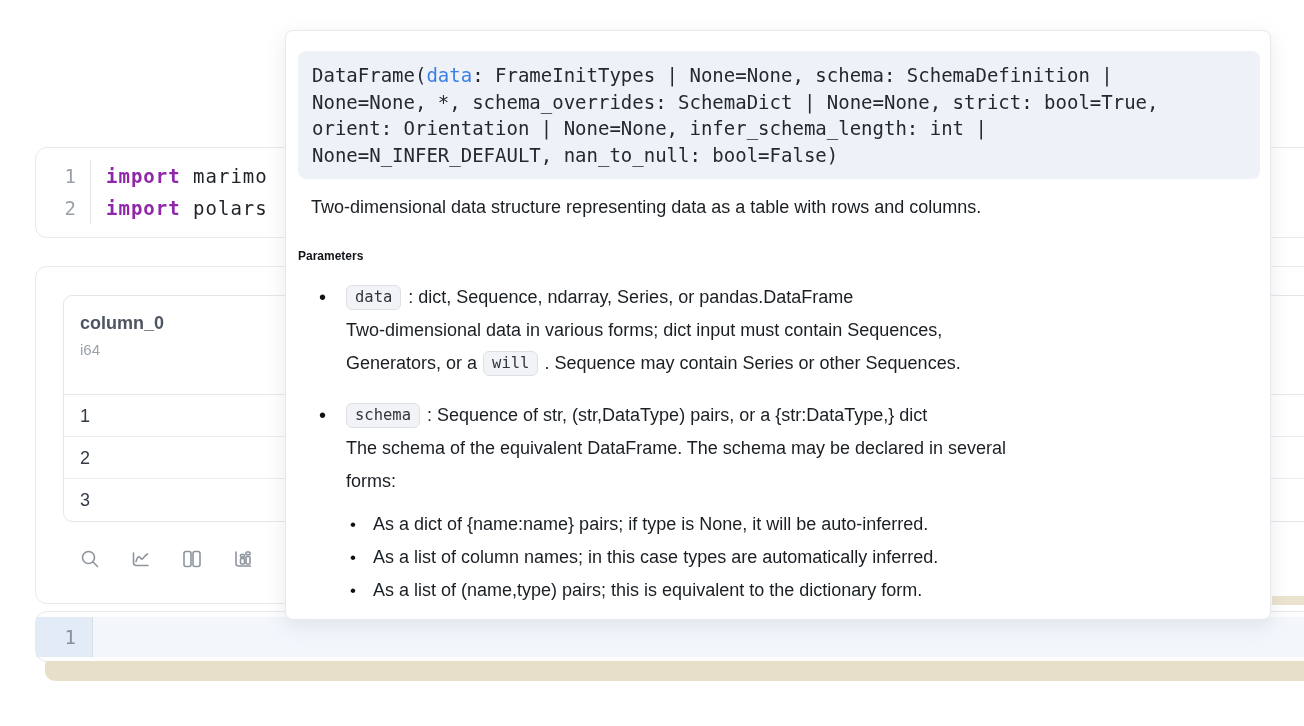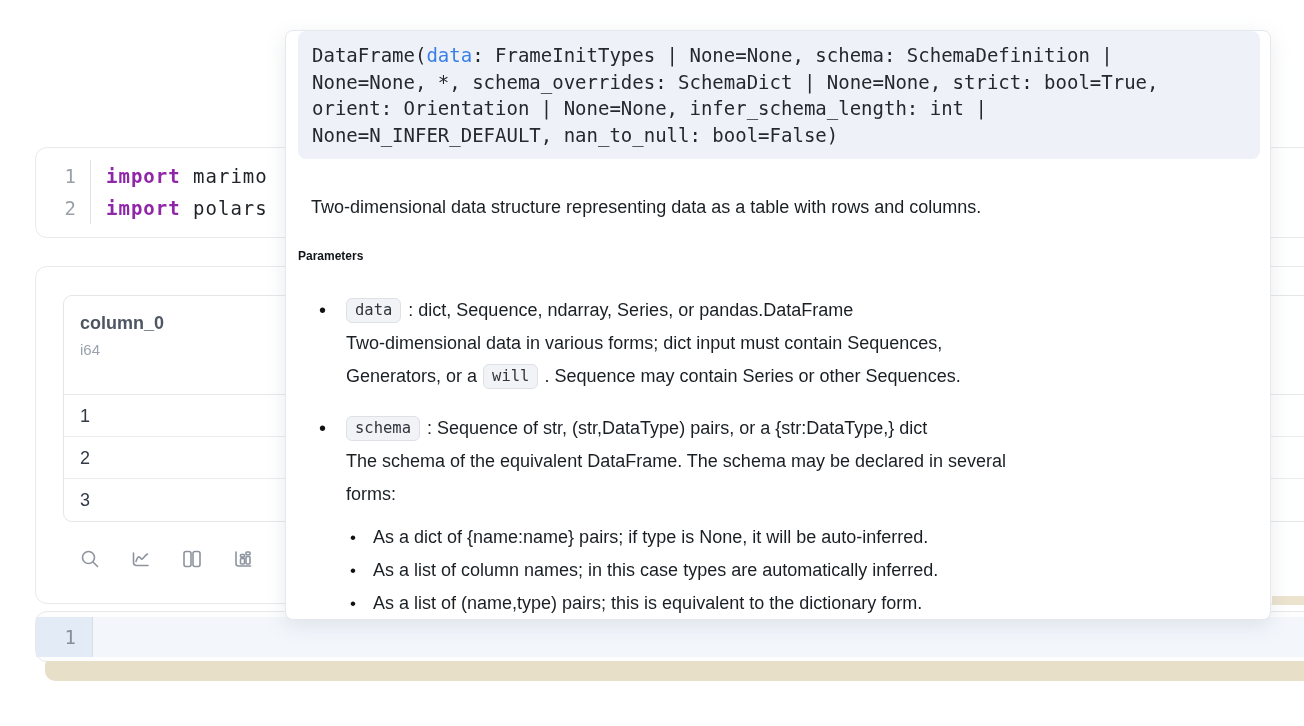--- a/index.html
+++ b/index.html
@@ -52,30 +52,30 @@
   #cream-sliver { position:absolute; left:1272px; top:596px; width:32px; height:9px;
     background:#ebe3cd; }
 
   
   #frag-ng { position:absolute; left:1268px; top:76px; font-size:19px; color:#6a7380;margin-left:44px; }
 
   
   #doc-tooltip { position:absolute; left:285px; top:30px; width:986px; height:590px;
     background:#fff; border:1px solid #e5e8ec; border-radius:8px; z-index:50;
     box-shadow:0 6px 20px rgba(140,149,159,0.20); overflow:hidden; }
-  .sig-box { position:absolute; left:12px; top:0; width:962px; height:128px;
+  .sig-box { position:absolute; left:12px; top:20px; width:962px; height:128px;
     background:#eef2f8; border-radius:8px; padding:11px 14px;
     font-family:"DejaVu Sans Mono", monospace; font-size:19px; line-height:26.5px;
     color:#24292e; white-space:pre; }
   .sig-param { color:#3a7fe8; }
   .tt-body { position:absolute; left:12px; top:140px; right:0; }
   .tt-desc { margin-top:26px; font-size:18px; color:#1a1f24; white-space:nowrap;margin-left:13px; }
   .tt-heading { margin-top:22px; font-size:12px; font-weight:bold; color:#111418;
     line-height:33px; }
-  .param-list { margin-top:21px; }
+  .param-list { margin-top:8px; }
   .p-row { position:relative; padding-left:48px; line-height:33px; font-size:18px;
     color:#1a1f24; white-space:nowrap; }
   .p-row.bulleted::before { content:"•"; position:absolute; left:21px; top:0;
     font-size:20px; color:#111; }
   .sub-list { margin-top:10px; }
   .s-row { position:relative; padding-left:75px; line-height:33px; font-size:18px;
     color:#1a1f24; white-space:nowrap; }
   .s-row::before { content:"•"; position:absolute; left:52px; top:0;
     font-size:17px; color:#111; }
   .gap { height:19px; }

